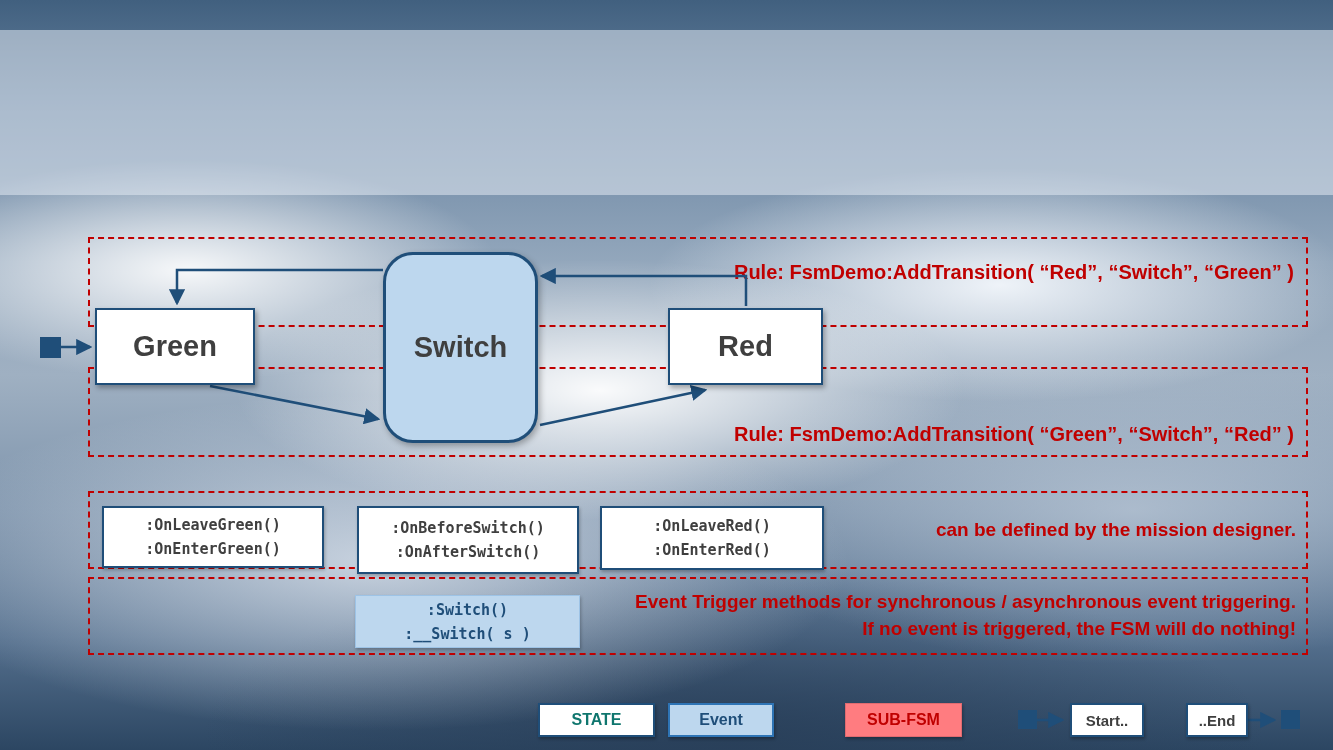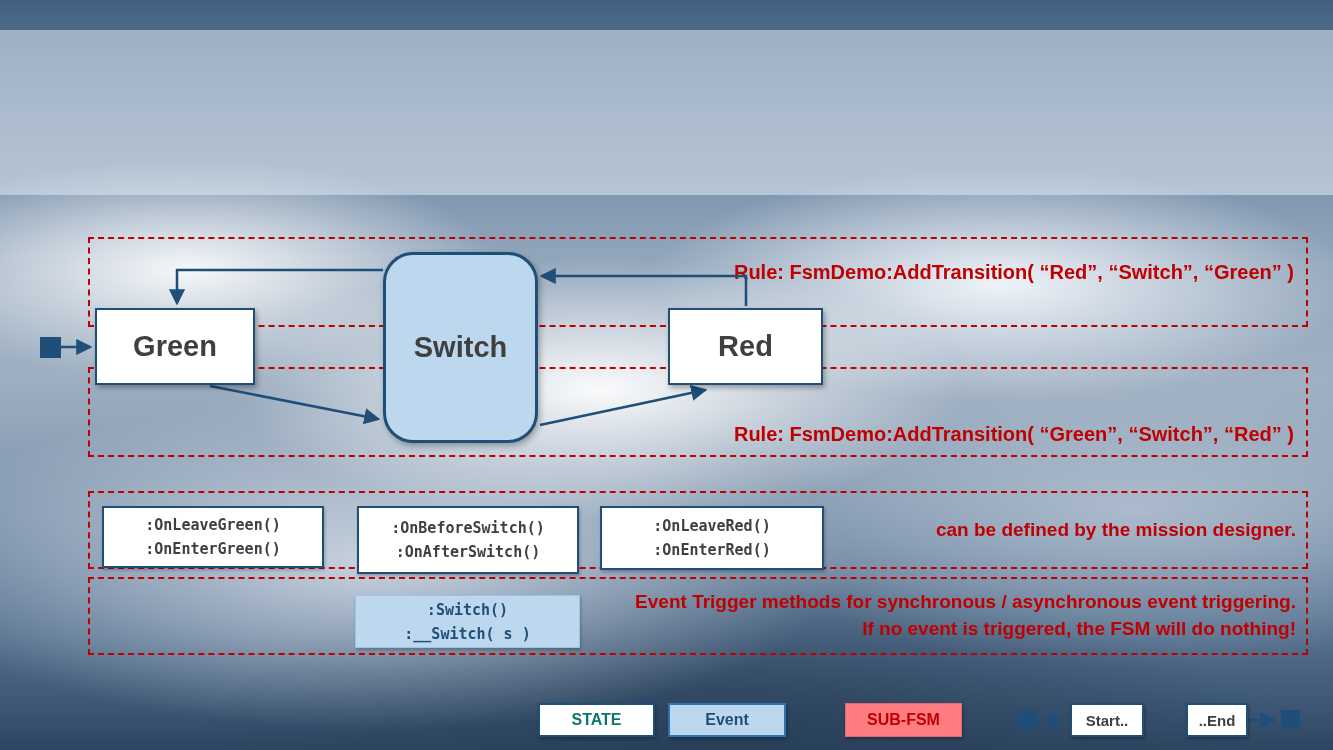--- a/index.html
+++ b/index.html
@@ -85,21 +85,21 @@
     white-space: nowrap;
   }
 
   .legend-box {
     position: absolute; top: 703px; height: 34px; z-index: 3;
     display: flex; align-items: center; justify-content: center;
     font-weight: bold; font-size: 16px;
     box-shadow: 1px 2px 3px rgba(0,0,0,0.30);
   }
   .legend-state  { left: 490px;  width: 117px; background: #ffffff; border: 2px solid #1F4E79; color: #0f766e; margin-left: 48px; }
-  .legend-event  { left: 668px;  width: 118px; background: #BDD7EE; border: 2px solid #2E74B5; color: #1F4E79; }
+  .legend-event  { left: 668px;  width: 106px; background: #BDD7EE; border: 2px solid #2E74B5; color: #1F4E79; }
   .legend-subfsm { left: 845px;  width: 117px; background: #FF7C80; border: 1px solid #e06b70; color: #C00000; }
   .legend-start  { left: 1070px; width: 74px;  background: #ffffff; border: 2px solid #1F4E79; color: #3f3f3f; font-size: 15px; }
   .legend-end    { left: 1186px; width: 62px;  background: #ffffff; border: 2px solid #1F4E79; color: #3f3f3f; font-size: 15px; }
 </style>
 </head>
 <body>
 
 <div class="slide">
 
   <div class="title-band"></div>

